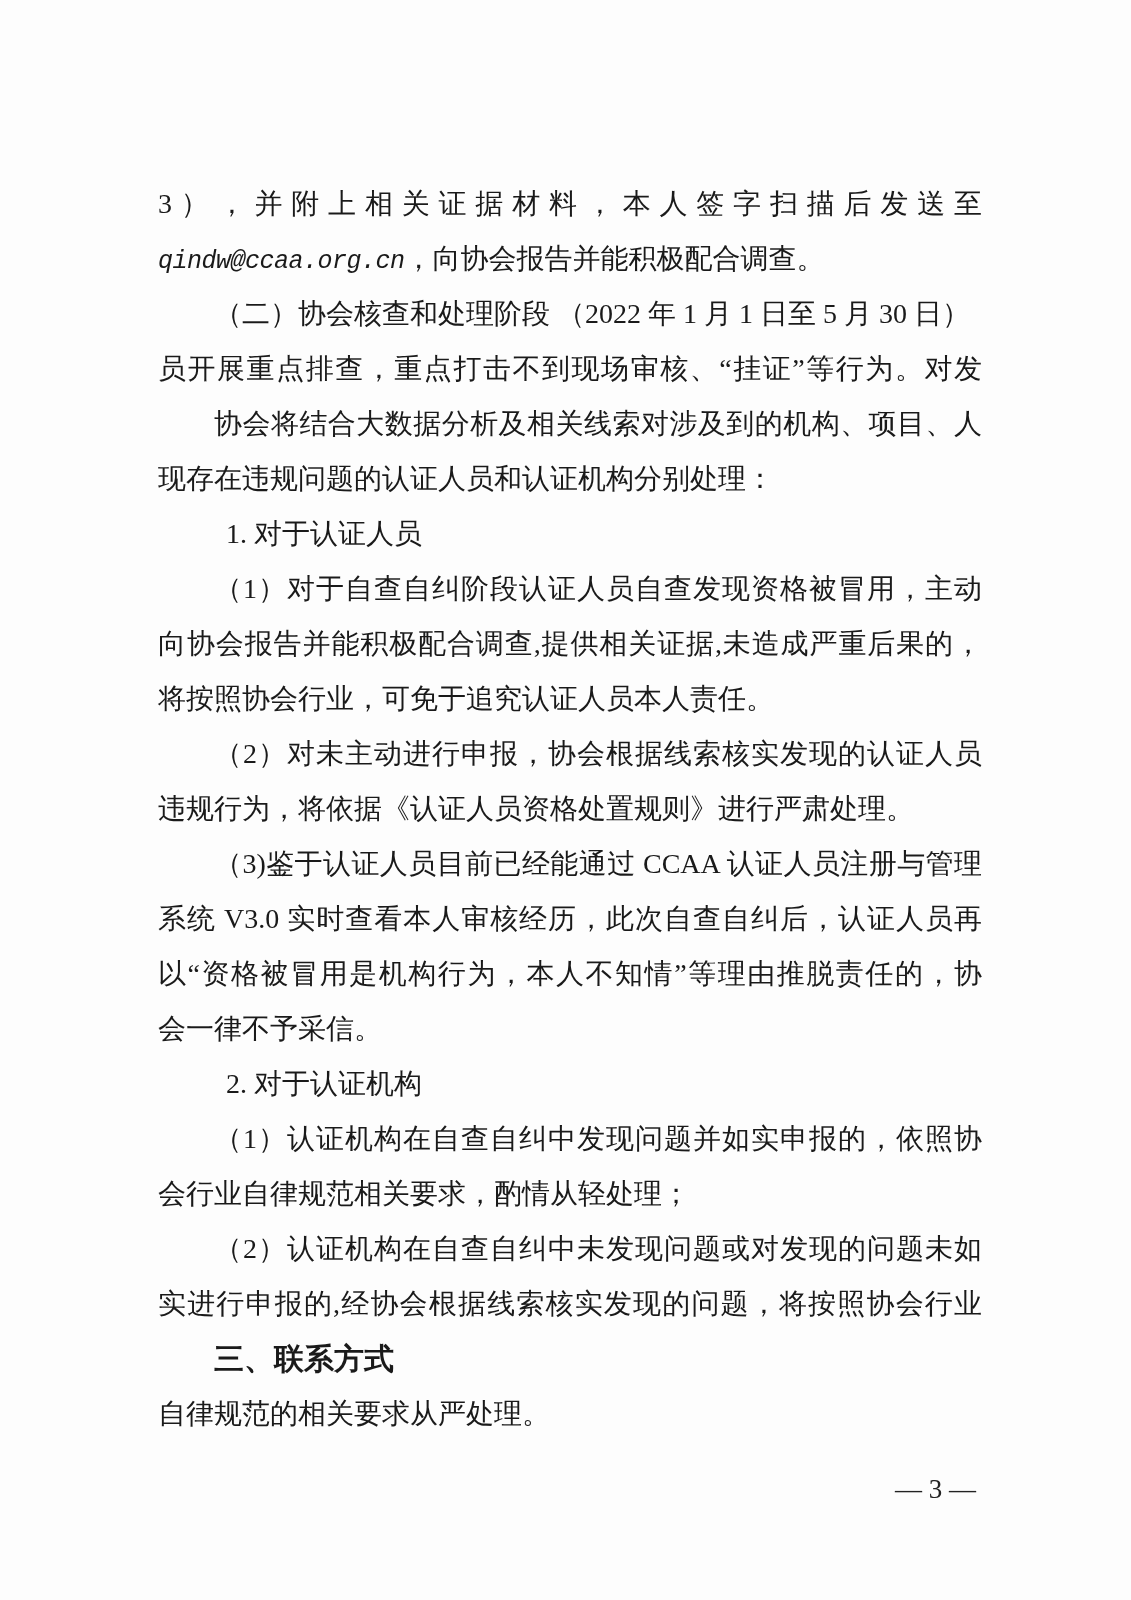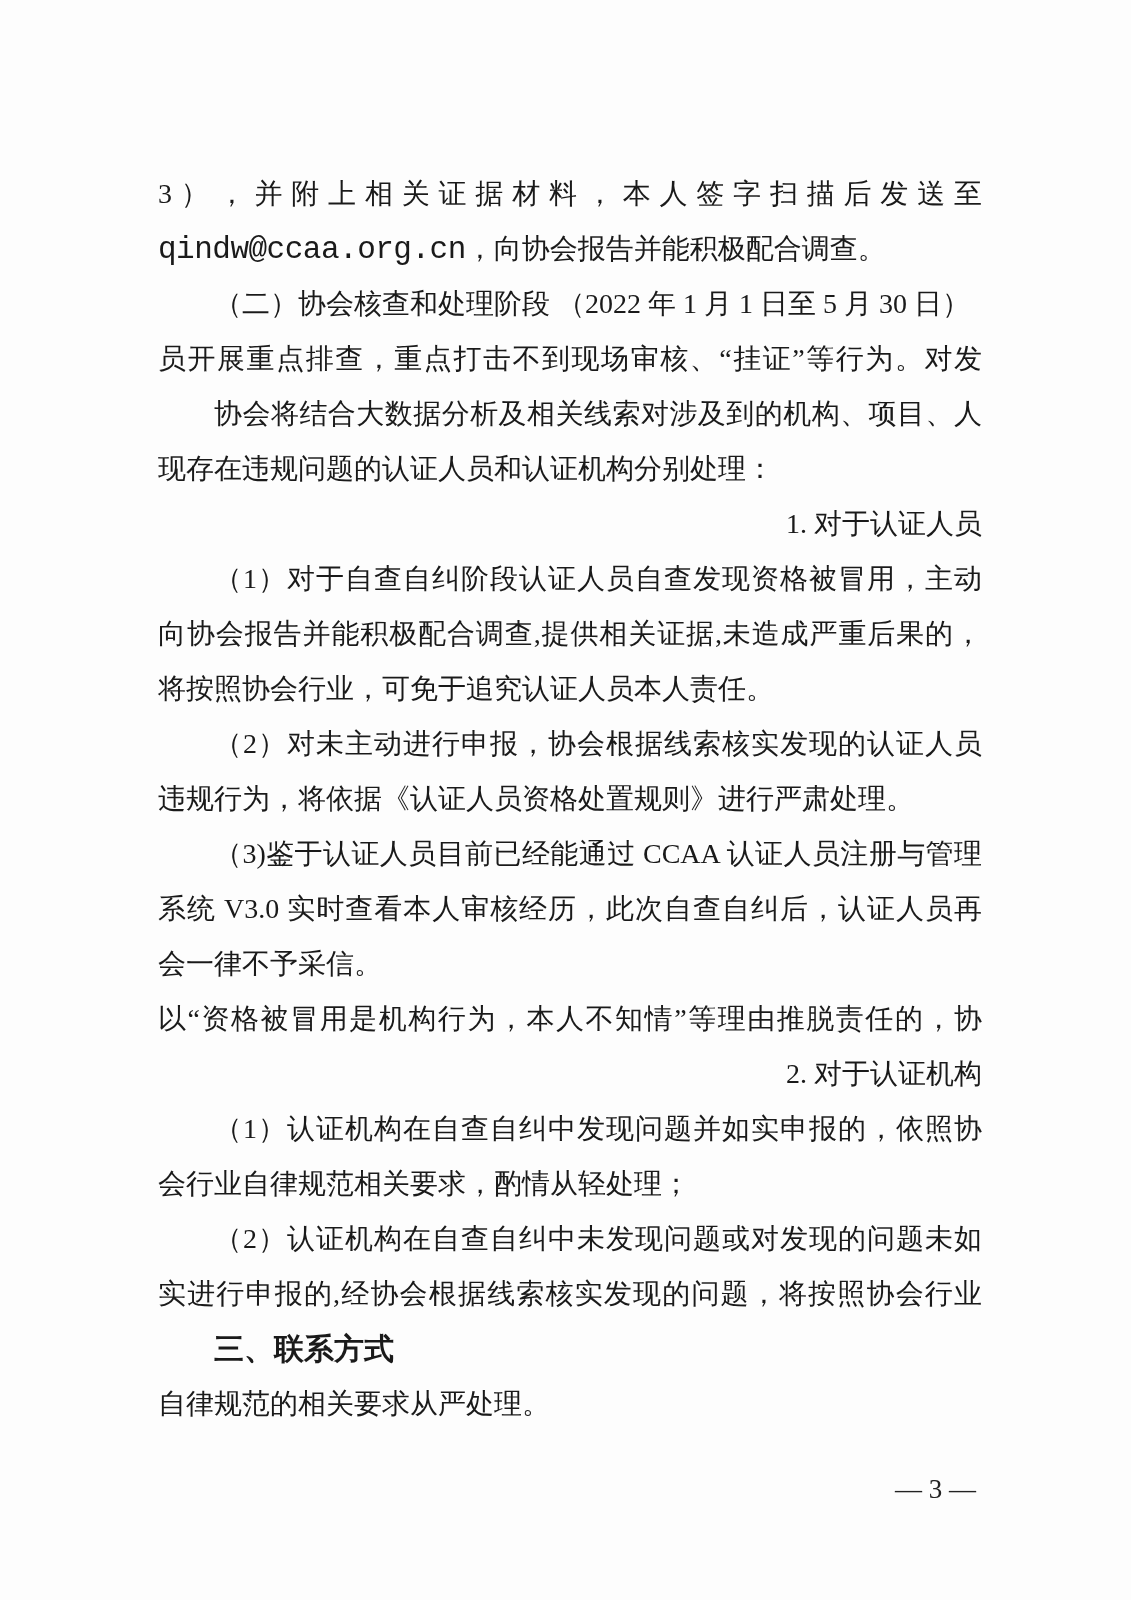--- a/index.html
+++ b/index.html
@@ -12,47 +12,48 @@
     width: 1131px;
     height: 1600px;
     background: #fdfdfd;
     color: #1a1a1a;
     font-family: "Liberation Serif", "DejaVu Serif", serif;
     font-size: 28px;
     overflow: hidden;
   }
   .content {
     position: absolute;
-    top: 166px;
+    top: 176px;
     left: 158px;
     width: 824px;
   }
   .line {
     height: 55px;
     line-height: 55px;
     white-space: normal;
     word-break: keep-all;
   }
   
   .j {
     text-align: justify;
     text-align-last: justify;
     text-justify: inter-character;
   }
   .ind2 { padding-left: 56px; }   
-  .indn { padding-left: 68px; text-align: right; }   
+  .indn { padding-left: 68px; }   
   .h-bold {
     font-family: "Liberation Sans", "DejaVu Sans", sans-serif;
     font-weight: 700;
     font-size: 30px;
   }
   .email {
     font-family: "Liberation Mono", "DejaVu Sans Mono", monospace;
-    font-size: 31px;
+    font-size: 25px;
     letter-spacing: -0.5px;
+    font-style: italic;
   }
   .footer {
     position: absolute;
     top: 1462px;
     right: 155px;
     height: 55px;
     line-height: 55px;
     font-size: 27px;
     color: #222222;
   }
@@ -77,22 +78,22 @@
 
     <div class="line ind2 j">（1）对于自查自纠阶段认证人员自查发现资格被冒用，主动</div>
     <div class="line j">向协会报告并能积极配合调查,提供相关证据,未造成严重后果的，</div>
     <div class="line">将按照协会行业，可免于追究认证人员本人责任。</div>
 
     <div class="line ind2 j">（2）对未主动进行申报，协会根据线索核实发现的认证人员</div>
     <div class="line">违规行为，将依据《认证人员资格处置规则》进行严肃处理。</div>
 
     <div class="line ind2 j">（3)鉴于认证人员目前已经能通过 CCAA 认证人员注册与管理</div>
     <div class="line j">系统 V3.0 实时查看本人审核经历，此次自查自纠后，认证人员再</div>
+    <div class="line j">以“资格被冒用是机构行为，本人不知情”等理由推脱责任的，协</div>
     <div class="line">会一律不予采信。</div>
-    <div class="line j">以“资格被冒用是机构行为，本人不知情”等理由推脱责任的，协</div>
 
     <div class="line indn">2. 对于认证机构</div>
 
     <div class="line ind2 j">（1）认证机构在自查自纠中发现问题并如实申报的，依照协</div>
     <div class="line">会行业自律规范相关要求，酌情从轻处理；</div>
 
     <div class="line ind2 j">（2）认证机构在自查自纠中未发现问题或对发现的问题未如</div>
     <div class="line j">实进行申报的,经协会根据线索核实发现的问题，将按照协会行业</div>
     <div class="line ind2 h-bold">三、联系方式</div>
 

